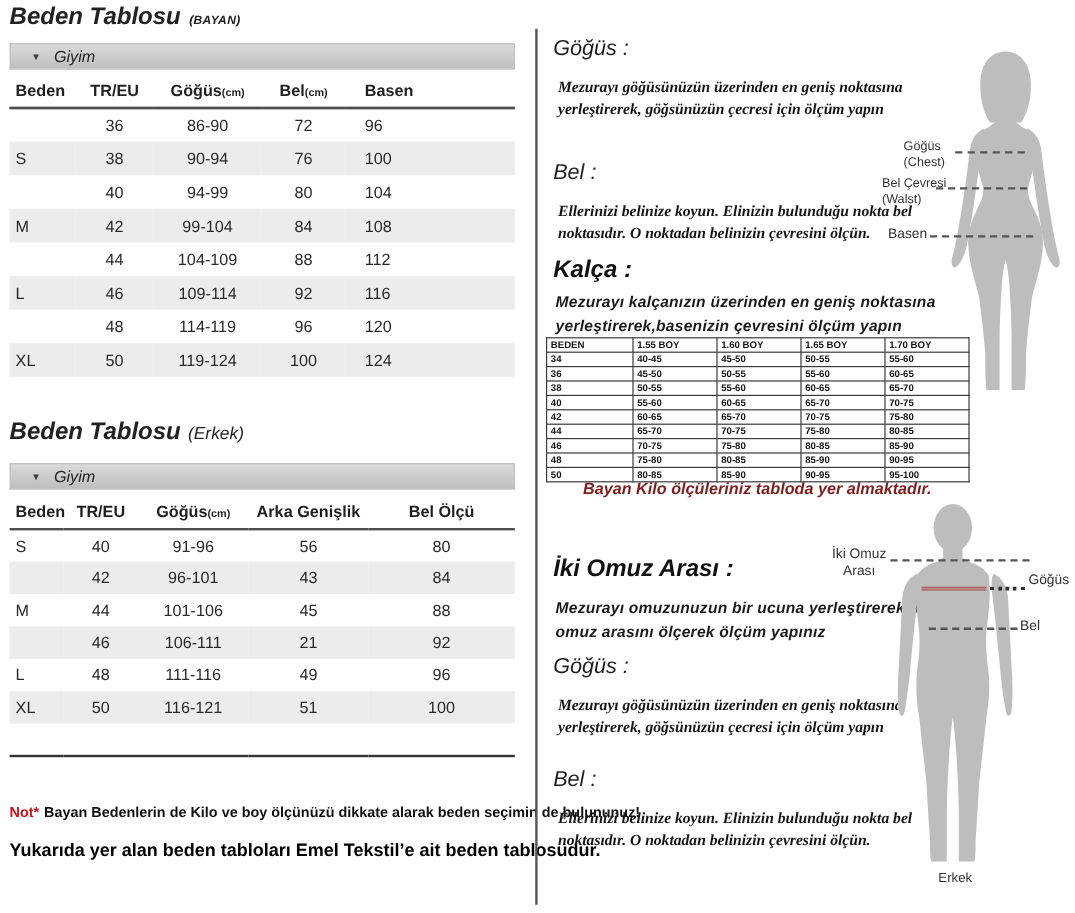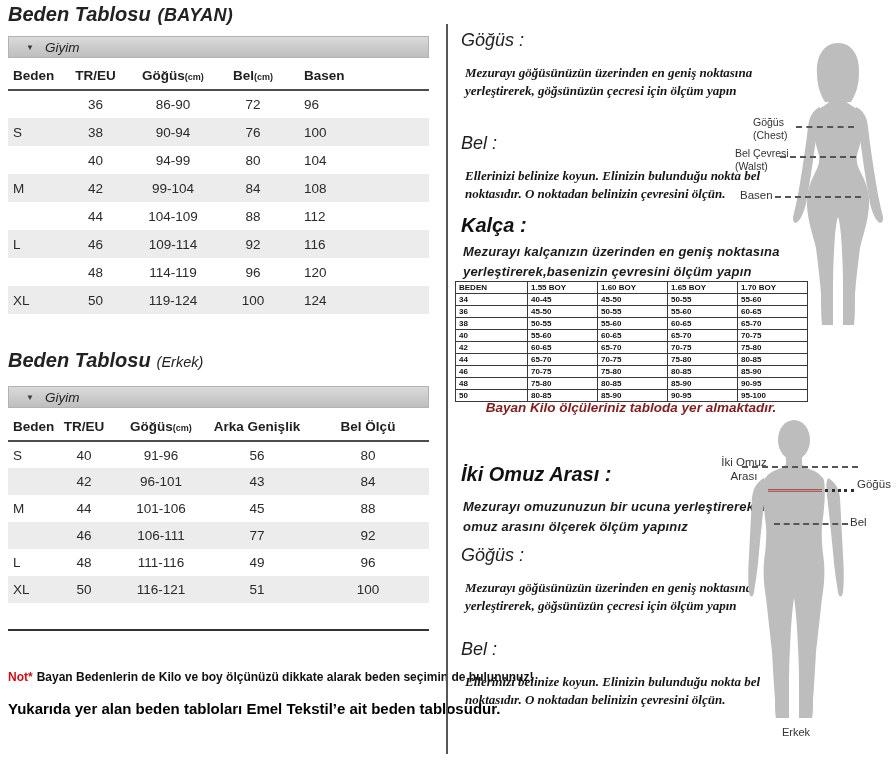--- a/index.html
+++ b/index.html
@@ -2,21 +2,21 @@
 <html><head>
 <meta charset="utf-8">
 <style>
   html,body{margin:0;padding:0;}
   body{width:896px;height:761px;position:relative;background:#fff;overflow:hidden;
        font-family:"Liberation Sans", sans-serif;color:#1c1c1c;}
   .abs{position:absolute;}
 
   
   .tbl-title{font-size:20px;font-weight:bold;font-style:italic;color:#222;white-space:nowrap;}
-  .tbl-title .sub{font-size:18px;font-weight:bold;margin-left:7px;letter-spacing:.3px;}
+  .tbl-title .sub{font-size:10px;font-weight:bold;margin-left:7px;letter-spacing:.3px;}
   .tbl-title .sub2{font-size:14.5px;font-weight:normal;margin-left:6px;}
   .giyim-bar{width:421px;height:22px;box-sizing:border-box;display:flex;align-items:center;
              padding-left:17px;background:linear-gradient(180deg,#dadada,#bebebe);
              border:1px solid #b3b3b3;font-style:italic;font-size:13.5px;color:#222;cursor:pointer;}
   .giyim-bar .tri{font-size:8px;color:#3a3a3a;margin-right:11px;font-style:normal;}
   table.size-table{border-collapse:collapse;table-layout:fixed;width:421px;}
   table.size-table thead tr{height:29px;border-bottom:2px solid #4d4d4d;}
   table.size-table th{font-size:13.5px;font-weight:bold;text-align:center;color:#1f1f1f;}
   table.size-table td{font-size:13.5px;color:#2a2a2a;text-align:center;}
   table.size-table tbody tr{height:28px;}
@@ -196,21 +196,21 @@
         <td>44</td>
         <td>101-106</td>
         <td>45</td>
         <td>88</td>
       </tr>
 
       <tr>
         <td class="c-size"></td>
         <td>46</td>
         <td>106-111</td>
-        <td>77</td>
+        <td>21</td>
         <td>92</td>
       </tr>
 
       <tr>
         <td class="c-size">L</td>
         <td>48</td>
         <td>111-116</td>
         <td>49</td>
         <td>96</td>
       </tr>
@@ -378,21 +378,21 @@
 
   <svg class="abs" style="left:292px;top:420px;" width="112" height="302" viewBox="0 0 112 302">
     <g fill="#bdbdbd">
       <ellipse cx="54" cy="20" rx="16" ry="20"></ellipse>
       <rect x="46" y="34" width="16" height="12"></rect>
       <path d="M54,42 C49,42 45,45 42,48 C34,50 27,54 24,60 C22,74 24,90 26,106 C27,122 25,132 24,142 C23,154 24,166 26,178 C28,196 30,214 32,232 C33,250 34,266 35,280 C35,288 35,294 36,298 L49,298 C49,286 49,274 49,262 C49,244 50,226 51,208 C52,194 53,184 54,178 C55,184 56,194 57,208 C58,226 59,244 59,262 C59,274 59,286 59,298 L72,298 C73,294 73,288 73,280 C74,266 75,250 76,232 C78,214 80,196 82,178 C84,166 85,154 84,142 C83,132 81,122 82,106 C84,90 86,74 84,60 C81,54 74,50 66,48 C63,45 59,42 54,42 Z"></path>
       <path d="M24,58 C17,62 13,68 12,78 C11,96 10,116 9,136 C8,150 8,162 9,172 C10,178 13,178 14,172 C16,160 18,146 19,132 C21,112 23,92 25,76 C26,68 26,62 24,58 Z"></path>
       <path d="M88,58 C95,62 99,68 100,78 C101,96 102,116 103,136 C104,150 104,162 103,172 C102,178 99,178 98,172 C96,160 94,146 93,132 C91,112 89,92 87,76 C86,68 86,62 88,58 Z"></path>
     </g>
   </svg>
-  <div class="abs fig-label ctr" style="left:244px;top:455px;width:48px;font-size:11.5px;margin-left:28px;">
+  <div class="abs fig-label ctr" style="left:244px;top:455px;width:48px;font-size:11.5px;">
     <div>İki Omuz</div>
       <div>Arası</div>
   </div>
   <div class="abs dash" style="left:294px;top:466px;width:116px;"></div>
   <div class="abs fig-label" style="left:409px;top:477px;font-size:11.5px;">Göğüs</div>
   <div class="abs redline" style="left:320px;top:489px;width:54px;"></div>
   <div class="abs dots" style="left:377px;top:489px;width:29px;"></div>
   <div class="abs fig-label" style="left:402px;top:515px;font-size:11.5px;">Bel</div>
   <div class="abs dash" style="left:326px;top:523px;width:74px;"></div>
   <div class="abs erkek-cap" style="left:292px;top:726px;width:112px;">Erkek</div>

